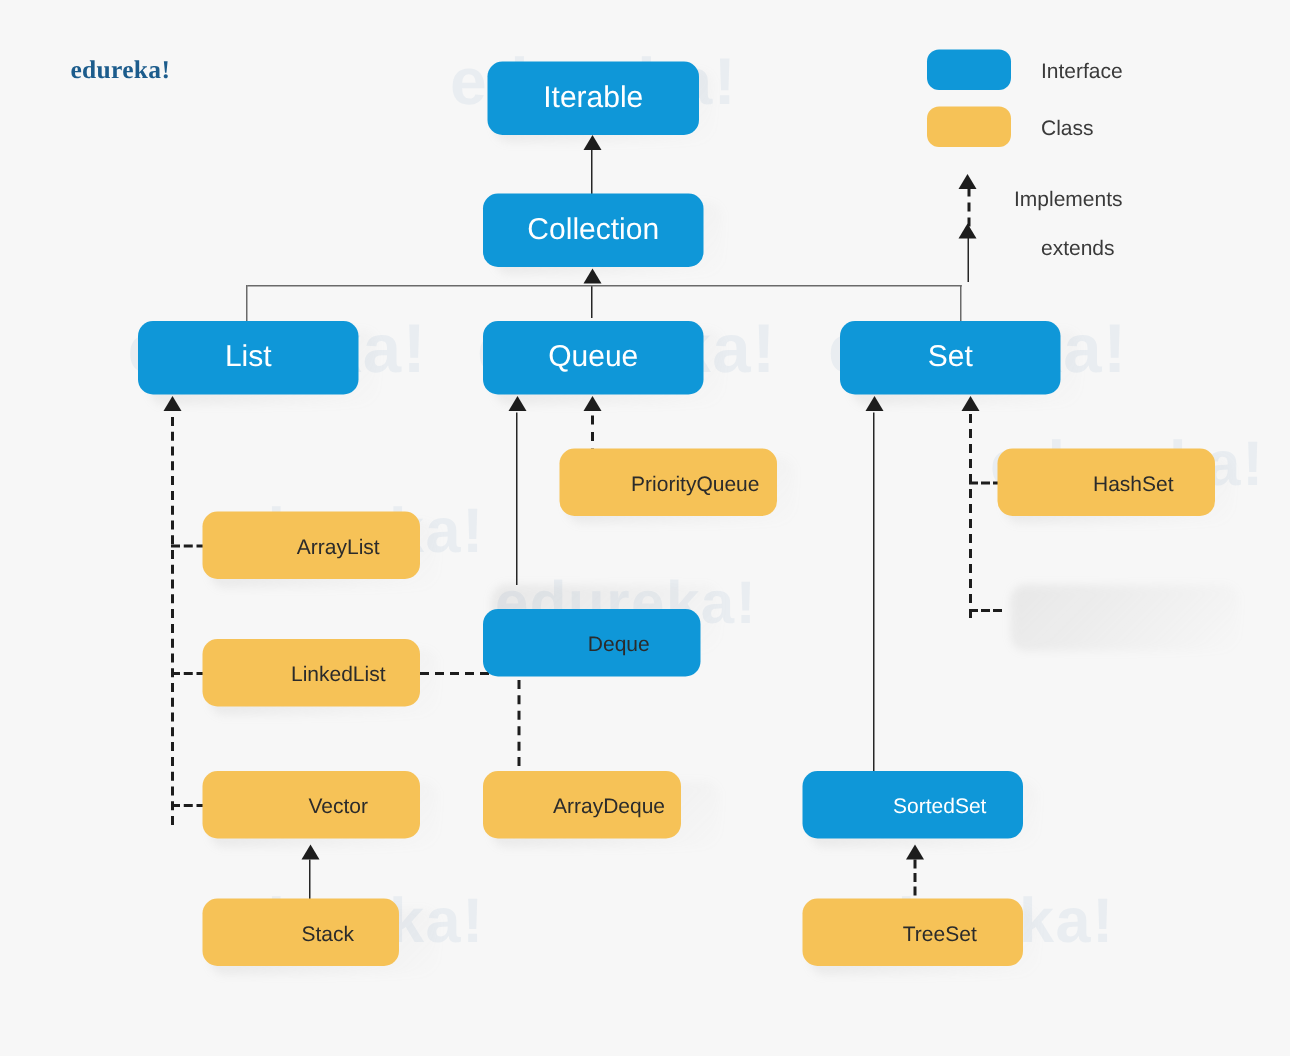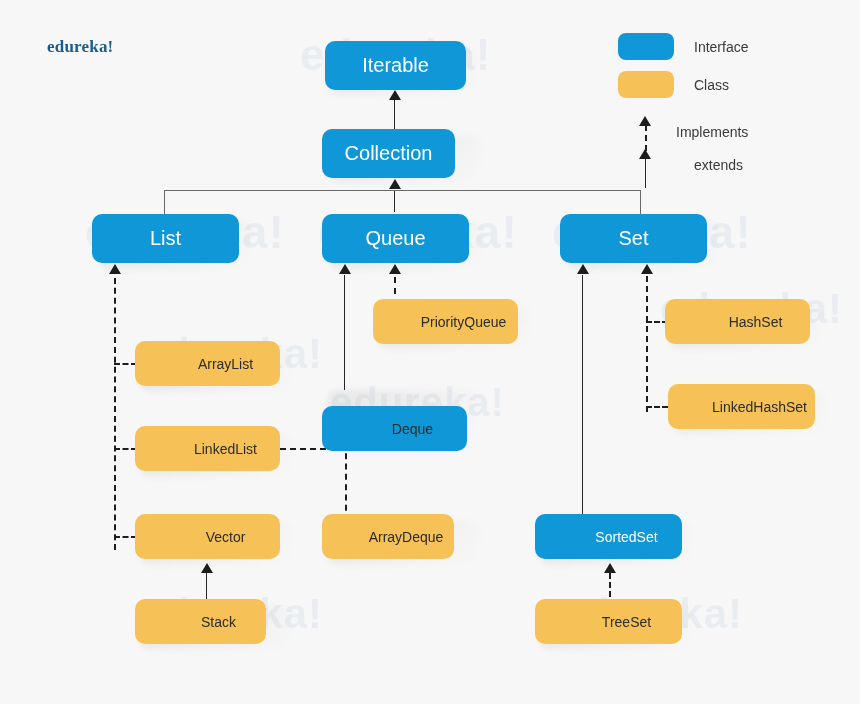--- a/index.html
+++ b/index.html
@@ -236,21 +236,21 @@
   <div class="ln h-dash" style="left:646px; top:321px; width:22px;"></div>
   <div class="ln h-dash" style="left:646px; top:406px; width:22px;"></div>
 
   <div class="ln v-dash" style="left:609px; top:573px; height:33px;"></div>
   <div class="arrow-up" style="left:604px; top:563px;"></div>
 
   <div class="node iface big" style="left:325px; top:41px; width:141px; height:49px;">
     <span class="lbl">Iterable</span>
   </div>
 
-  <div class="node iface big" style="left:322px; top:129px; width:133px; height:49px;align-items:center;">
+  <div class="node iface big" style="left:322px; top:129px; width:147px; height:49px;align-items:center;">
     <span class="lbl">Collection</span>
   </div>
 
   <div class="node iface big" style="left:92px; top:214px; width:147px; height:49px;">
     <span class="lbl">List</span>
   </div>
 
   <div class="node iface big" style="left:322px; top:214px; width:147px; height:49px;">
     <span class="lbl">Queue</span>
   </div>
@@ -284,23 +284,20 @@
   </div>
 
   <div class="node cls small" style="left:322px; top:514px; width:132px; height:45px;">
     <span class="lbl">ArrayDeque</span>
   </div>
 
   <div class="node cls small" style="left:665px; top:299px; width:145px; height:45px;">
     <span class="lbl">HashSet</span>
   </div>
 
-  <div class="node cls small" style="left:668px; top:384px; width:147px; height:45px;">
-    <span class="lbl">LinkedHashSet</span>
-  </div>
 
   <div class="node iface small" style="left:535px; top:514px; width:147px; height:45px; color:#ffffff;">
     <span class="lbl">SortedSet</span>
   </div>
 
   <div class="node cls small" style="left:535px; top:599px; width:147px; height:45px;">
     <span class="lbl">TreeSet</span>
   </div>
 
 </div>

